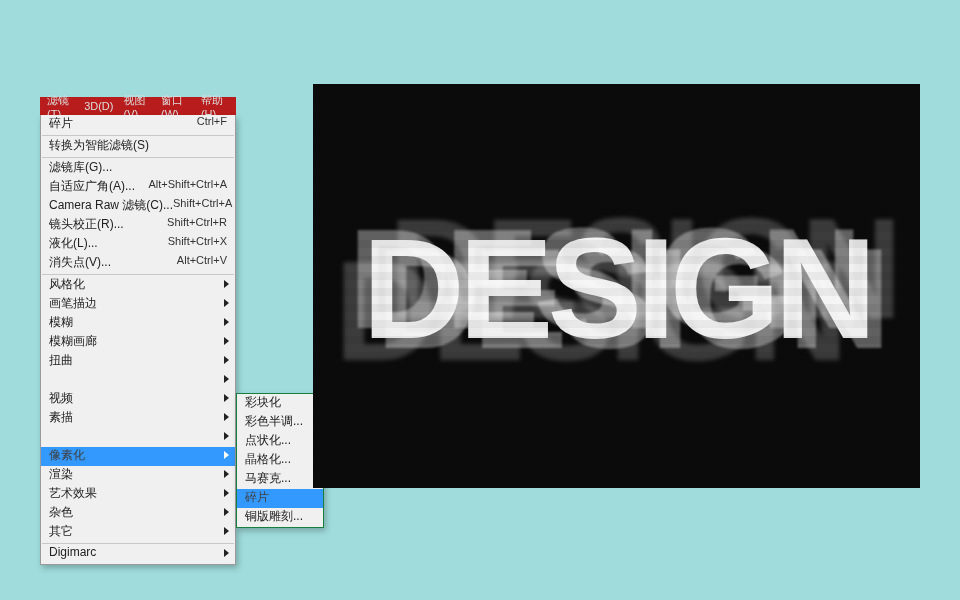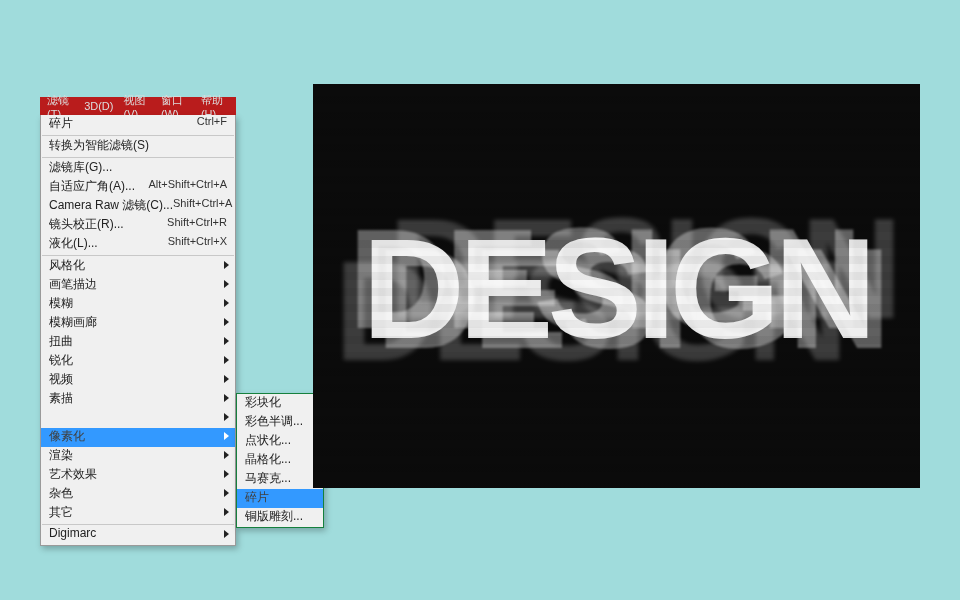--- a/index.html
+++ b/index.html
@@ -141,20 +141,24 @@
       <span class="shortcut">Shift+Ctrl+A</span>
     </div>
     <div class="menu-item">
       <span class="label">镜头校正(R)...</span>
       <span class="shortcut">Shift+Ctrl+R</span>
     </div>
     <div class="menu-item">
       <span class="label">液化(L)...</span>
       <span class="shortcut">Shift+Ctrl+X</span>
     </div>
+    <div class="menu-item">
+      <span class="label">消失点(V)...</span>
+      <span class="shortcut">Alt+Ctrl+V</span>
+    </div>
     <div class="sep"></div>
     <div class="menu-item">
       <span class="label">风格化</span>
       <span class="arrow"></span>
     </div>
     <div class="menu-item">
       <span class="label">画笔描边</span>
       <span class="arrow"></span>
     </div>
     <div class="menu-item">
@@ -163,21 +167,20 @@
     </div>
     <div class="menu-item">
       <span class="label">模糊画廊</span>
       <span class="arrow"></span>
     </div>
     <div class="menu-item">
       <span class="label">扭曲</span>
       <span class="arrow"></span>
     </div>
     <div class="menu-item">
-      <span class="label">锐化</span>
       <span class="arrow"></span>
     </div>
     <div class="menu-item">
       <span class="label">视频</span>
       <span class="arrow"></span>
     </div>
     <div class="menu-item">
       <span class="label">素描</span>
       <span class="arrow"></span>
     </div>

